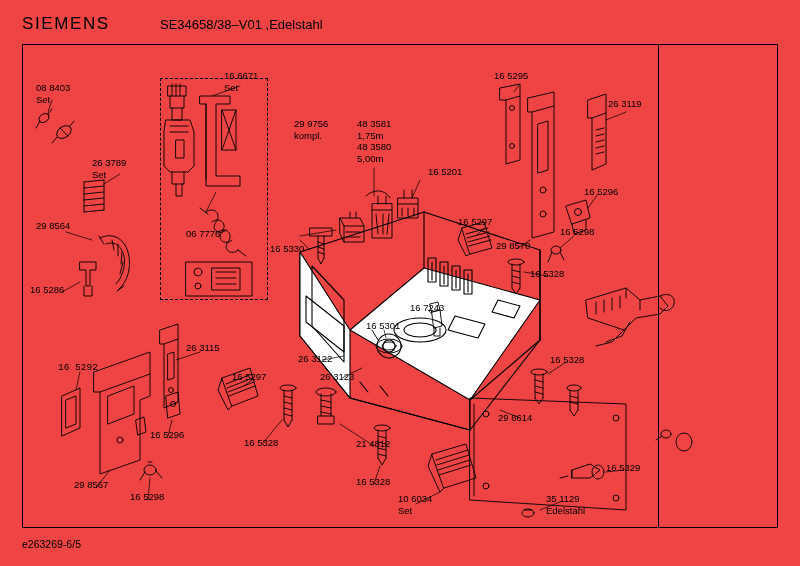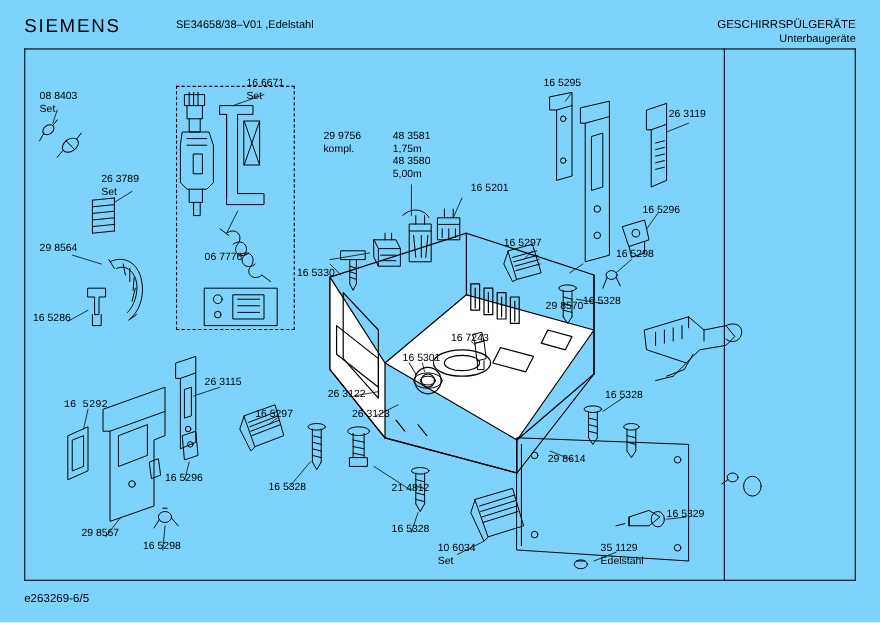--- a/index.html
+++ b/index.html
@@ -4,40 +4,40 @@
 <style>
   html, body {
     margin: 0;
     padding: 0;
     background: #ffffff;
   }
   #page {
     position: relative;
     width: 800px;
     height: 566px;
-    background: #7dd3fc;
+    background: #ef4444;
     font-family: "Liberation Sans", sans-serif;
     color: #000000;
     overflow: hidden;
   }
   
   .brand {
     position: absolute;
     left: 22px;
     top: 14px;
     font-size: 17px;
     letter-spacing: 1.6px;
     font-weight: 400;
     font-family: "Liberation Sans", sans-serif;
   }
   .model {
     position: absolute;
     left: 160px;
     top: 17px;
-    font-size: 10px;
+    font-size: 13px;
   }
   .cat {
     position: absolute;
     right: 22px;
     top: 15px;
     font-size: 10.5px;
     text-align: right;
     line-height: 14px;
   }
   .cat .sub { font-size: 10px; }
@@ -97,24 +97,20 @@
     pointer-events: none;
   }
 </style>
 </head>
 <body>
 
 <div id="page">
 
   <div class="brand">SIEMENS</div>
   <div class="model">SE34658/38–V01 ,Edelstahl</div>
-  <div class="cat">
-    <div>GESCHIRRSPÜLGERÄTE</div>
-    <div class="sub">Unterbaugeräte</div>
-  </div>
   <div class="hrule"></div>
   <div class="frame"></div>
   <div class="vdiv"></div>
 
   <div class="dashbox" style="left:160px; top:78px; width:108px; height:222px;"></div>
 
   <svg class="art" viewBox="0 0 800 566">
     <g fill="none" stroke="#000" stroke-width="0.9" stroke-linejoin="round" stroke-linecap="round">
 
       <g>
@@ -470,21 +466,21 @@
       <div class="lbl" style="left: 357px; top: 118px;">48 3581
 1,75m
 48 3580
 5,00m</div>
       <div class="lbl" style="left: 404px; top: 166px; margin-left: 24px;">16 5201</div>
       <div class="lbl" style="left: 270px; top: 243px;">16 5330</div>
       <div class="lbl" style="left: 494px; top: 70px;">16 5295</div>
       <div class="lbl" style="left: 608px; top: 98px;">26 3119</div>
       <div class="lbl" style="left: 584px; top: 186px;">16 5296</div>
       <div class="lbl" style="left: 458px; top: 216px;">16 5297</div>
-      <div class="lbl" style="left: 496px; top: 240px; margin-top: 33px;">29 8570</div>
+      <div class="lbl" style="left: 496px; top: 240px;">29 8570</div>
       <div class="lbl" style="left: 560px; top: 226px;">16 5298</div>
       <div class="lbl" style="left: 530px; top: 268px;">16 5328</div>
       <div class="lbl" style="left: 410px; top: 302px;">16 7243</div>
       <div class="lbl" style="left: 366px; top: 320px;">16 5301</div>
       <div class="lbl" style="left: 298px; top: 353px;">26 3122</div>
       <div class="lbl" style="left: 320px; top: 371px;">26 3123</div>
       <div class="lbl" style="left: 186px; top: 342px;">26 3115</div>
       <div class="lbl" style="left: 58px; top: 362px; font-family: Liberation Mono, monospace;">16 5292</div>
       <div class="lbl" style="left: 150px; top: 429px;">16 5296</div>
       <div class="lbl" style="left: 232px; top: 371px;">16 5297</div>

